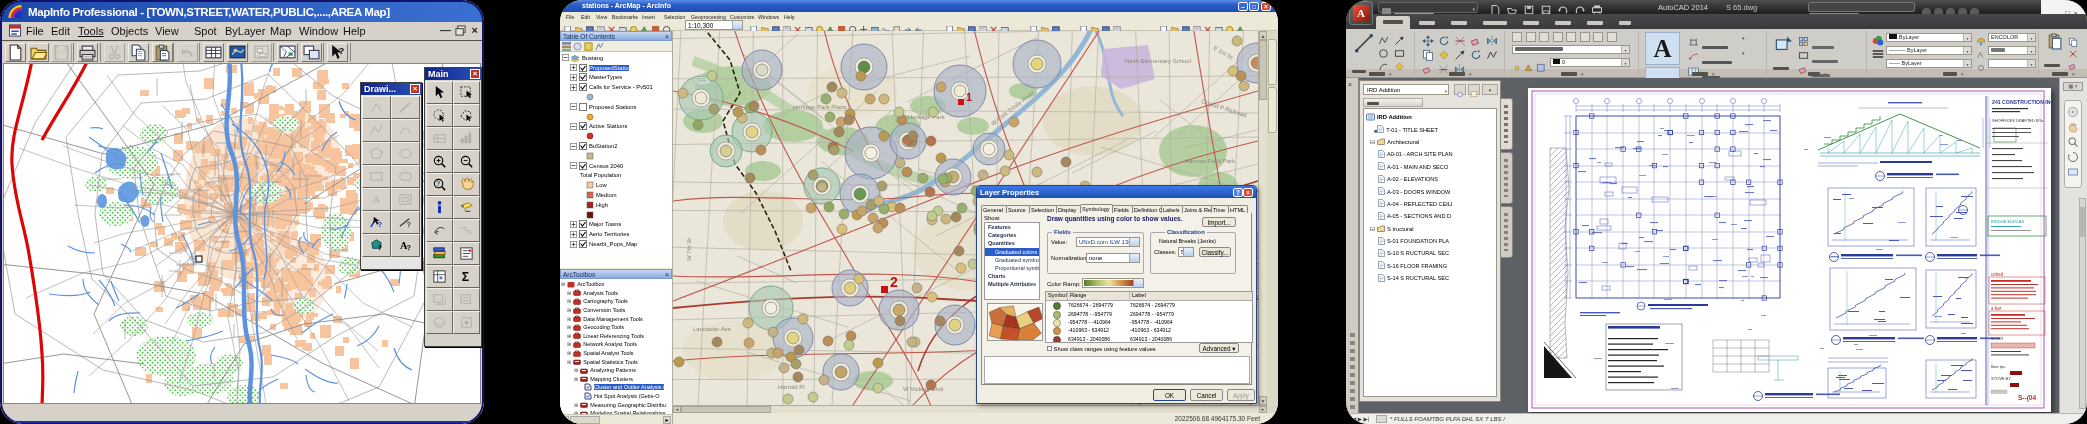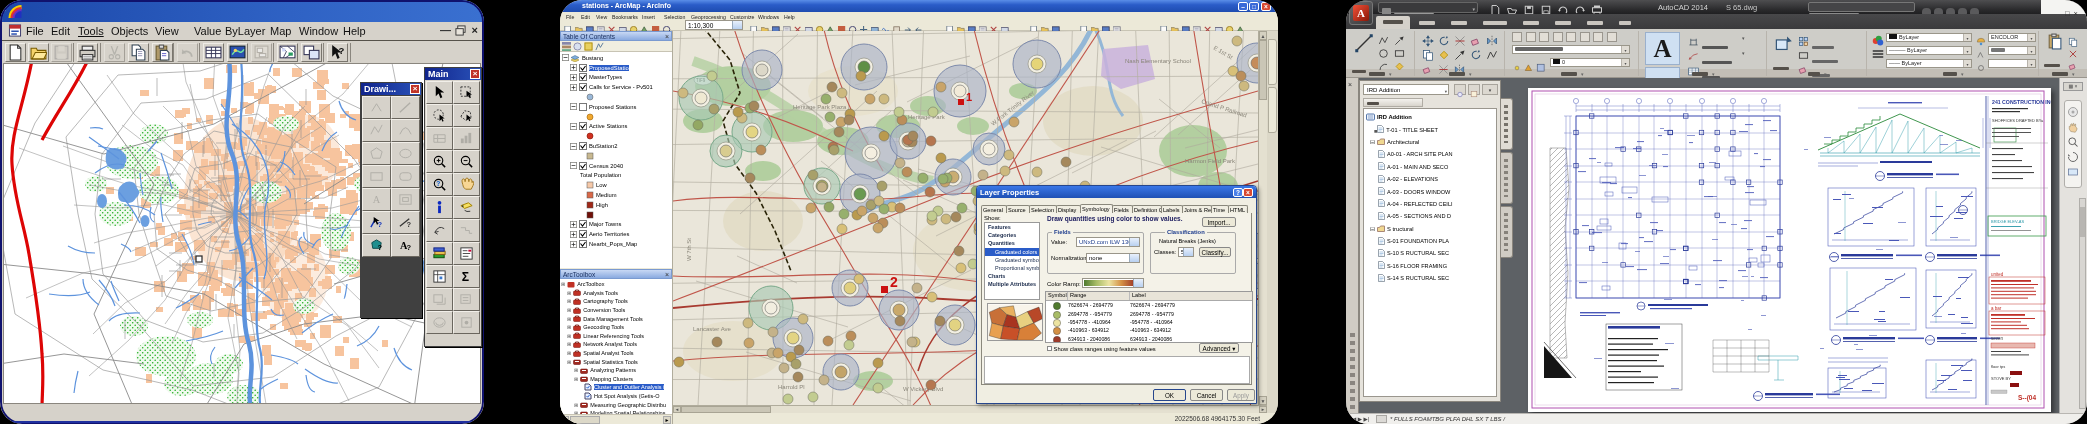--- a/index.html
+++ b/index.html
@@ -22,20 +22,21 @@
 <body>
 <div class="panel" id="p1">
 <div style="position:absolute;inset:0;border:2px solid #10126e;border-radius:22px;"></div>
 <div style="position:absolute;left:2px;top:2px;right:2px;height:20px;background:linear-gradient(90deg,#1c48aa,#2f62c4 60%,#3a70d0);border-radius:20px 20px 0 0;display:flex;align-items:center;">
  <svg width="17" height="16" viewBox="0 0 16 16" style="margin-left:5px">
         <path d="M1,14 a13,13 0 0 1 13,-13 l0,4 a9,9 0 0 0 -9,9z" fill="#f7d000"></path>
         <path d="M3,14 a11,11 0 0 1 11,-11 l0,3 a8,8 0 0 0 -8,8z" fill="#e03030"></path>
         <path d="M5,14 a9,9 0 0 1 9,-9 l0,3 a6,6 0 0 0 -6,6z" fill="#7030c0"></path>
         <path d="M7,14 a7,7 0 0 1 7,-7 l0,7z" fill="#2030c0"></path>
       </svg>
+ <span style="color:#fff;font-weight:bold;font-size:11.5px;margin-left:4px;letter-spacing:-0.35px;white-space:nowrap;">MapInfo Professional - [TOWN,STREET,WATER,PUBLIC,....,AREA Map]</span>
 </div>
 <div class="wb" style="left:425px;background:#2a5cc0;"><svg width="15" height="14" viewBox="0 0 14 14">
         <rect x="3" y="10" width="7" height="2" fill="#fff"></rect>
       </svg></div>
 <div class="wb" style="left:444px;background:#2a5cc0;"><svg width="15" height="14" viewBox="0 0 14 14">
         <rect x="2.5" y="2.5" width="8" height="8" fill="none" stroke="#fff" stroke-width="1.6"></rect>
       </svg></div>
 <div class="wb" style="left:463px;background:#cf3a28;width:18px;"><svg width="15" height="14" viewBox="0 0 14 14">
         <path d="M3,3 L11,11 M11,3 L3,11" stroke="#fff" stroke-width="2"></path>
       </svg></div>
@@ -44,21 +45,21 @@
         <rect x="1" y="1" width="12" height="12" fill="#fff" stroke="#336"></rect>
         <rect x="1" y="1" width="12" height="4" fill="#c03030"></rect>
         <rect x="3" y="7" width="8" height="1.6" fill="#2a50b0"></rect>
         <rect x="3" y="10" width="6" height="1.6" fill="#2a50b0"></rect>
       </svg>
  <span style="position:absolute;left:24px;top:3px;">File</span>
       <span style="position:absolute;left:49px;top:3px;">Edit</span>
       <span style="position:absolute;left:76px;top:3px;text-decoration:underline;">Tools</span>
       <span style="position:absolute;left:109px;top:3px;">Objects</span>
       <span style="position:absolute;left:153px;top:3px;">View</span>
-      <span style="position:absolute;left:192px;top:3px;">Value</span>
+      <span style="position:absolute;left:192px;top:3px;">Spot</span>
       <span style="position:absolute;left:223px;top:3px;">ByLayer</span>
       <span style="position:absolute;left:268px;top:3px;">Map</span>
       <span style="position:absolute;left:297px;top:3px;">Window</span>
       <span style="position:absolute;left:341px;top:3px;">Help</span>
  <span style="position:absolute;right:30px;top:2px;color:#333;font-weight:bold;letter-spacing:1px;">—</span>
  <svg width="11" height="11" viewBox="0 0 12 12" style="position:absolute;right:16px;top:3px">
         <rect x="3" y="1" width="8" height="7" fill="#e8e4dc" stroke="#333"></rect>
         <rect x="1" y="4" width="8" height="7" fill="#e8e4dc" stroke="#333"></rect>
       </svg>
  <span style="position:absolute;right:4px;top:3px;font-weight:bold;color:#222;font-size:11px;line-height:11px;">×</span>
@@ -931,21 +932,21 @@
         <path d="M211,283 Q204,292 208,300" stroke="#5d93dd" stroke-width="1.2" fill="none"></path>
         <path d="M157,133 Q156,140 159,158" stroke="#5d93dd" stroke-width="1.2" fill="none"></path>
         <path d="M434,54 Q437,53 440,37" stroke="#5d93dd" stroke-width="1.2" fill="none"></path>
         <path d="M393,173 Q386,157 386,138" stroke="#5d93dd" stroke-width="1.2" fill="none"></path>
         <path d="M286,134 Q288,128 281,122" stroke="#5d93dd" stroke-width="1.2" fill="none"></path>
         <path d="M28,-4 C20,40 6,70 8,100 C10,135 20,160 25,190 C31,225 36,255 38,290 C40,315 38,330 38,344" stroke="#dd0505" stroke-width="3.2" fill="none"></path>
         <path d="M84,-4 C70,25 55,45 38,76" stroke="#dd0505" stroke-width="3.2" fill="none"></path>
         <rect x="192" y="192" width="6" height="6" fill="#fff" stroke="#333" stroke-width="1.3"></rect>
       </svg>
     </div>
-<div style="position:absolute;left:360px;top:82px;width:62px;height:236px;background:#404040;border:1px solid #404040;box-shadow:1px 1px 0 #000;z-index:30">
+<div style="position:absolute;left:360px;top:82px;width:62px;height:188px;background:#e5e5e5;border:1px solid #404040;box-shadow:1px 1px 0 #000;z-index:30">
 <div style="height:12px;background:linear-gradient(90deg,#10248c,#2a52b8);display:flex;align-items:center;padding:0 1px 0 3px;">
 <span style="color:#fff;font-size:9px;font-weight:bold;flex:1;line-height:10px;">Drawi...</span>
 <span style="width:10px;height:10px;background:#c03428;border:1px solid #fff;color:#fff;font-size:8px;line-height:8px;text-align:center;font-weight:bold;">×</span>
       </div>
 <div style="display:flex;flex-wrap:wrap;padding:1px;">
         <div class="pbtn" style="width:29px">
           <svg width="15" height="15" viewBox="0 0 16 16" style="opacity:.5">
             <path d="M3,12 l5,-8 5,8" stroke="#8a8a84" fill="none"></path>
           </svg>
         </div>

